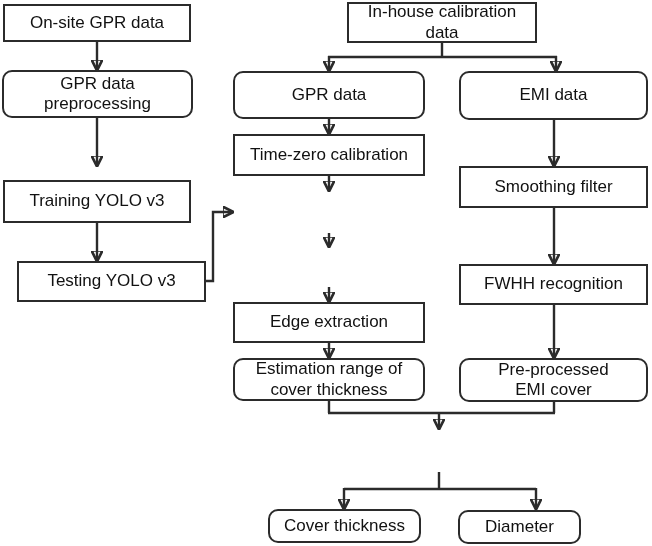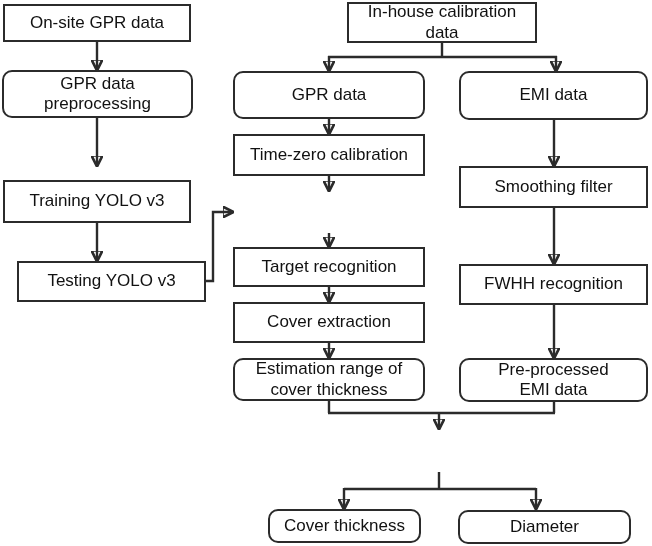--- a/index.html
+++ b/index.html
@@ -95,45 +95,42 @@
     <span class="lbl">In-house calibration
 data</span>
   </div>
 
   <div class="node rounded" style="left:233px;top:71px;width:192px;height:48px">
     <span class="lbl">GPR data</span>
   </div>
   <div class="node rect" style="left:233px;top:134px;width:192px;height:42px">
     <span class="lbl">Time-zero calibration</span>
   </div>
-  <div class="node rect" style="left:233px;top:247px;width:192px;height:40px">
-    <span class="lbl">Target recognition</span>
-  </div>
   <div class="node rect" style="left:233px;top:302px;width:192px;height:41px">
-    <span class="lbl">Cover extraction</span>
+    <span class="lbl">Edge extraction</span>
   </div>
   <div class="node rounded" style="left:233px;top:358px;width:192px;height:43px">
     <span class="lbl">Estimation range of
 cover thickness</span>
   </div>
 
   <div class="node rounded" style="left:459px;top:71px;width:189px;height:49px">
     <span class="lbl">EMI data</span>
   </div>
   <div class="node rect" style="left:459px;top:166px;width:189px;height:42px">
     <span class="lbl">Smoothing filter</span>
   </div>
   <div class="node rect" style="left:459px;top:264px;width:189px;height:41px">
     <span class="lbl">FWHH recognition</span>
   </div>
   <div class="node rounded" style="left:459px;top:358px;width:189px;height:44px">
     <span class="lbl">Pre-processed
-EMI data</span>
+EMI cover</span>
   </div>
 
   <div class="node rounded" style="left:268px;top:509px;width:153px;height:34px">
     <span class="lbl">Cover thickness</span>
   </div>
-  <div class="node rounded" style="left:458px;top:510px;width:173px;height:34px">
+  <div class="node rounded" style="left:458px;top:510px;width:123px;height:34px">
     <span class="lbl">Diameter</span>
   </div>
 
 </div>
 
 </body></html>

